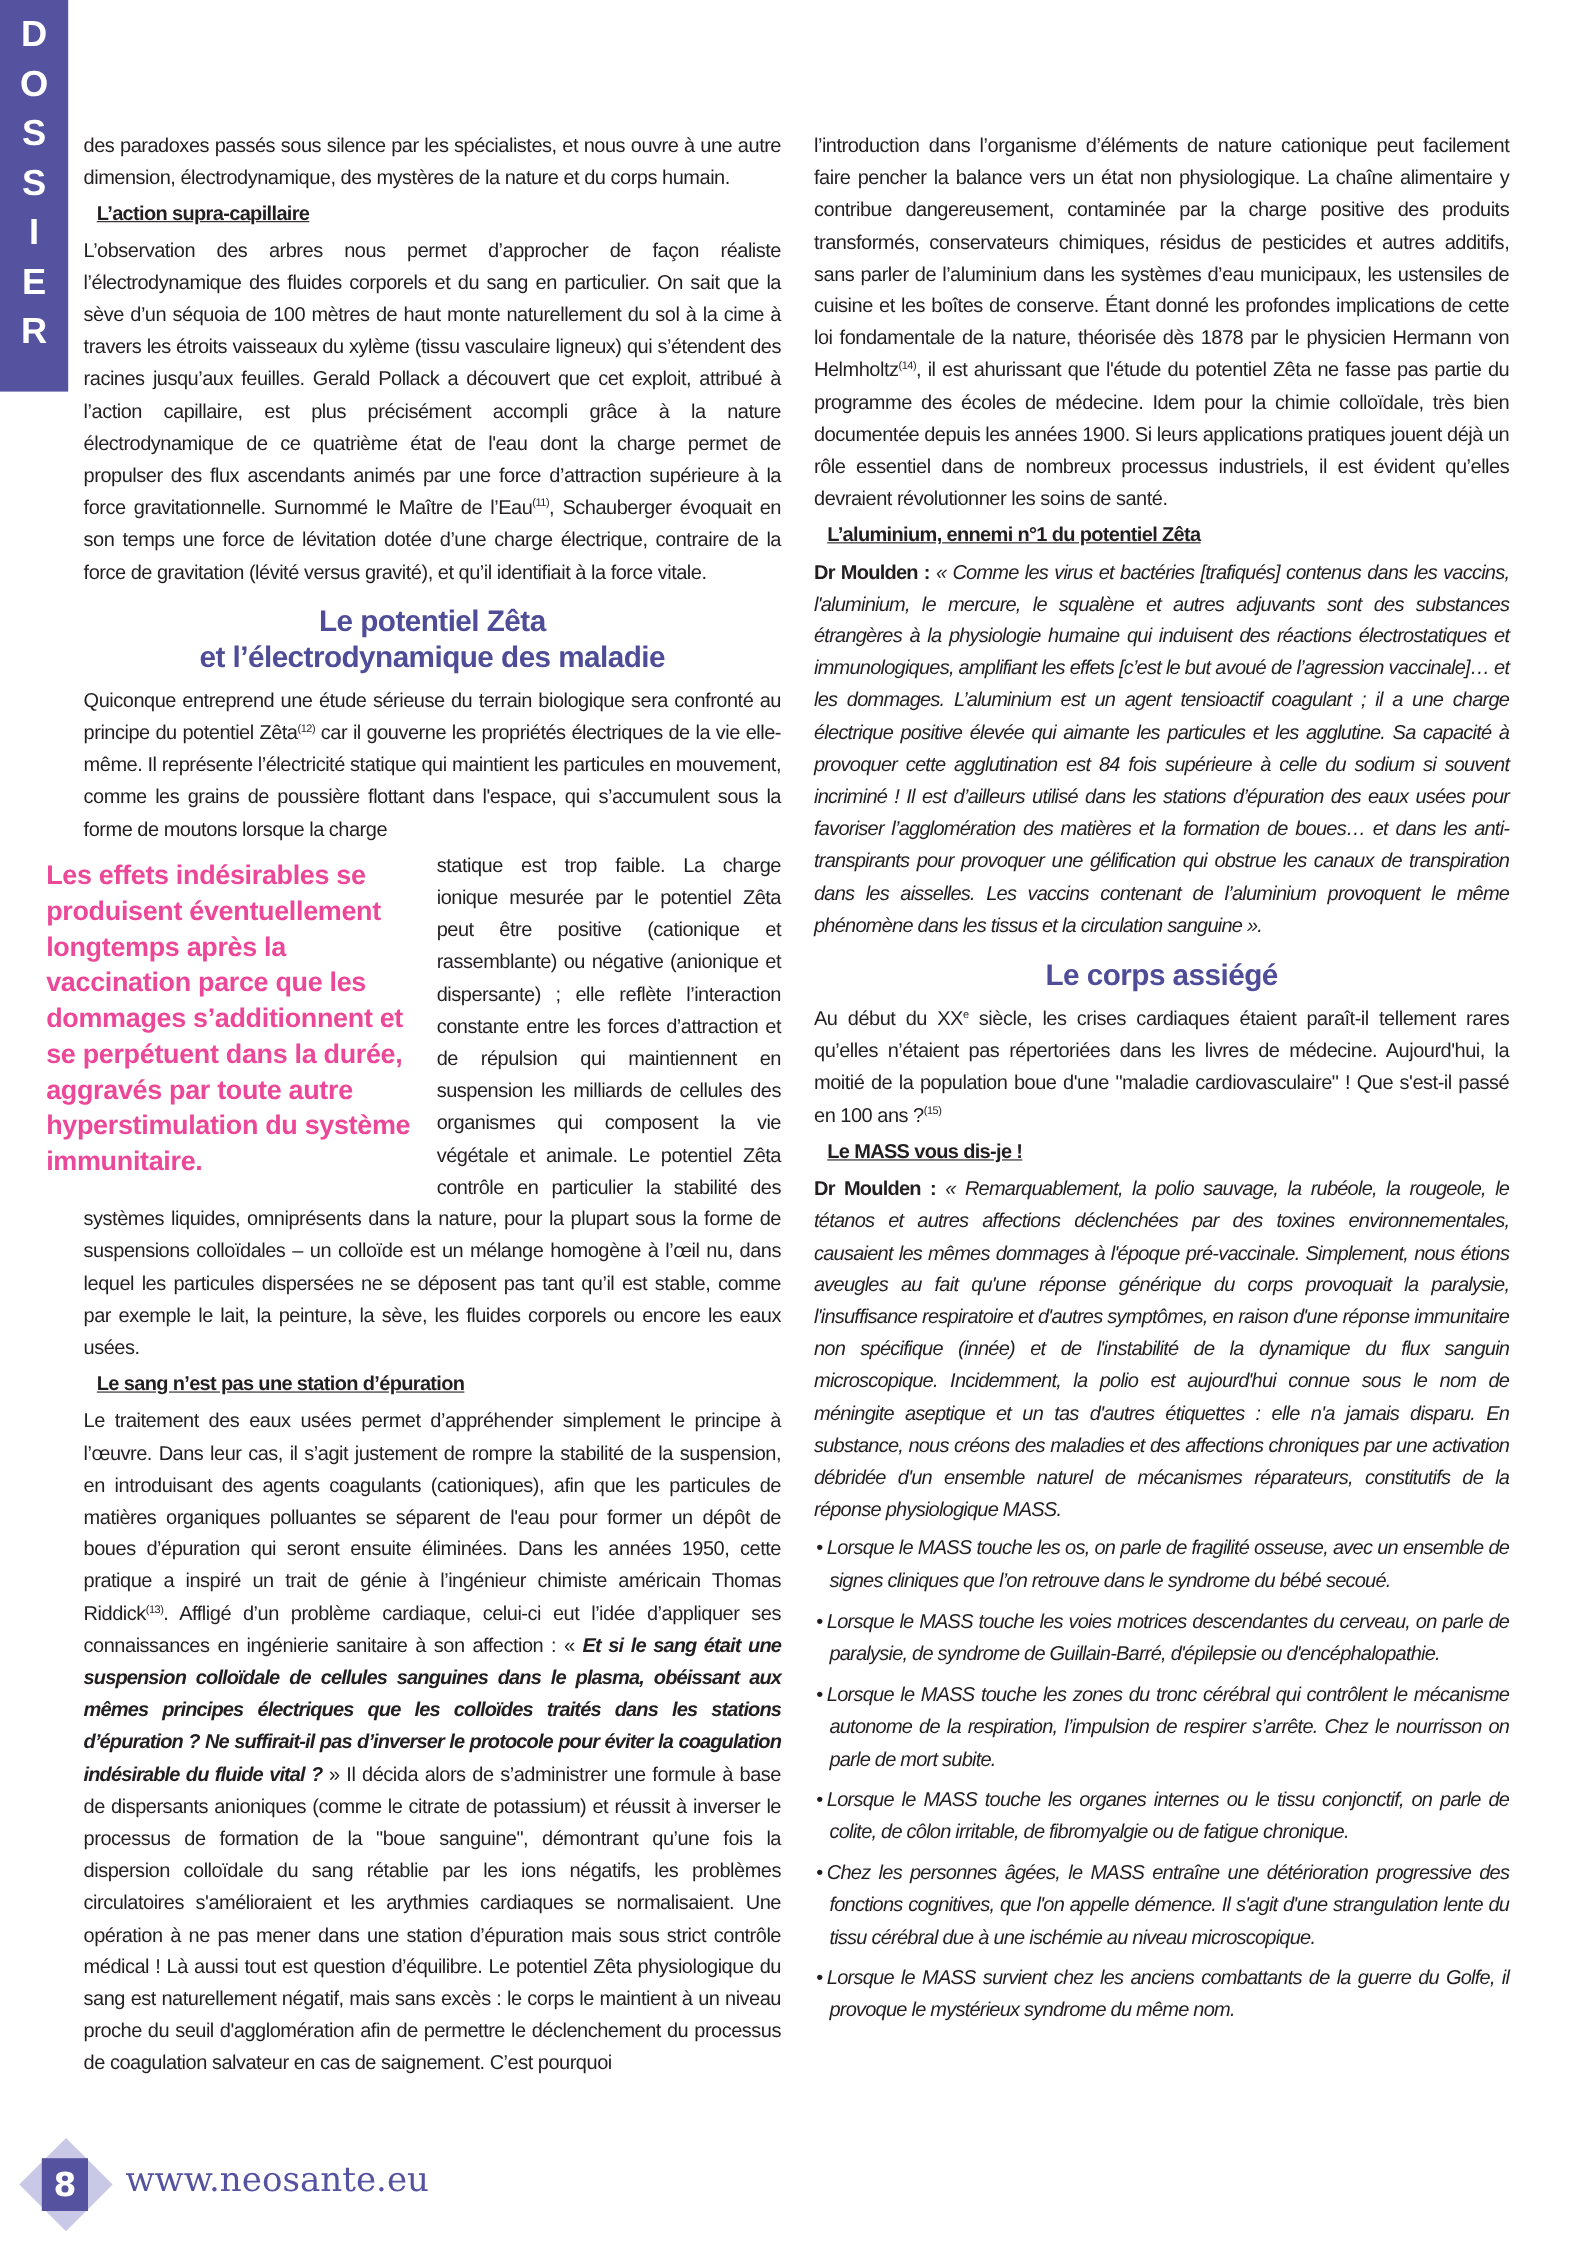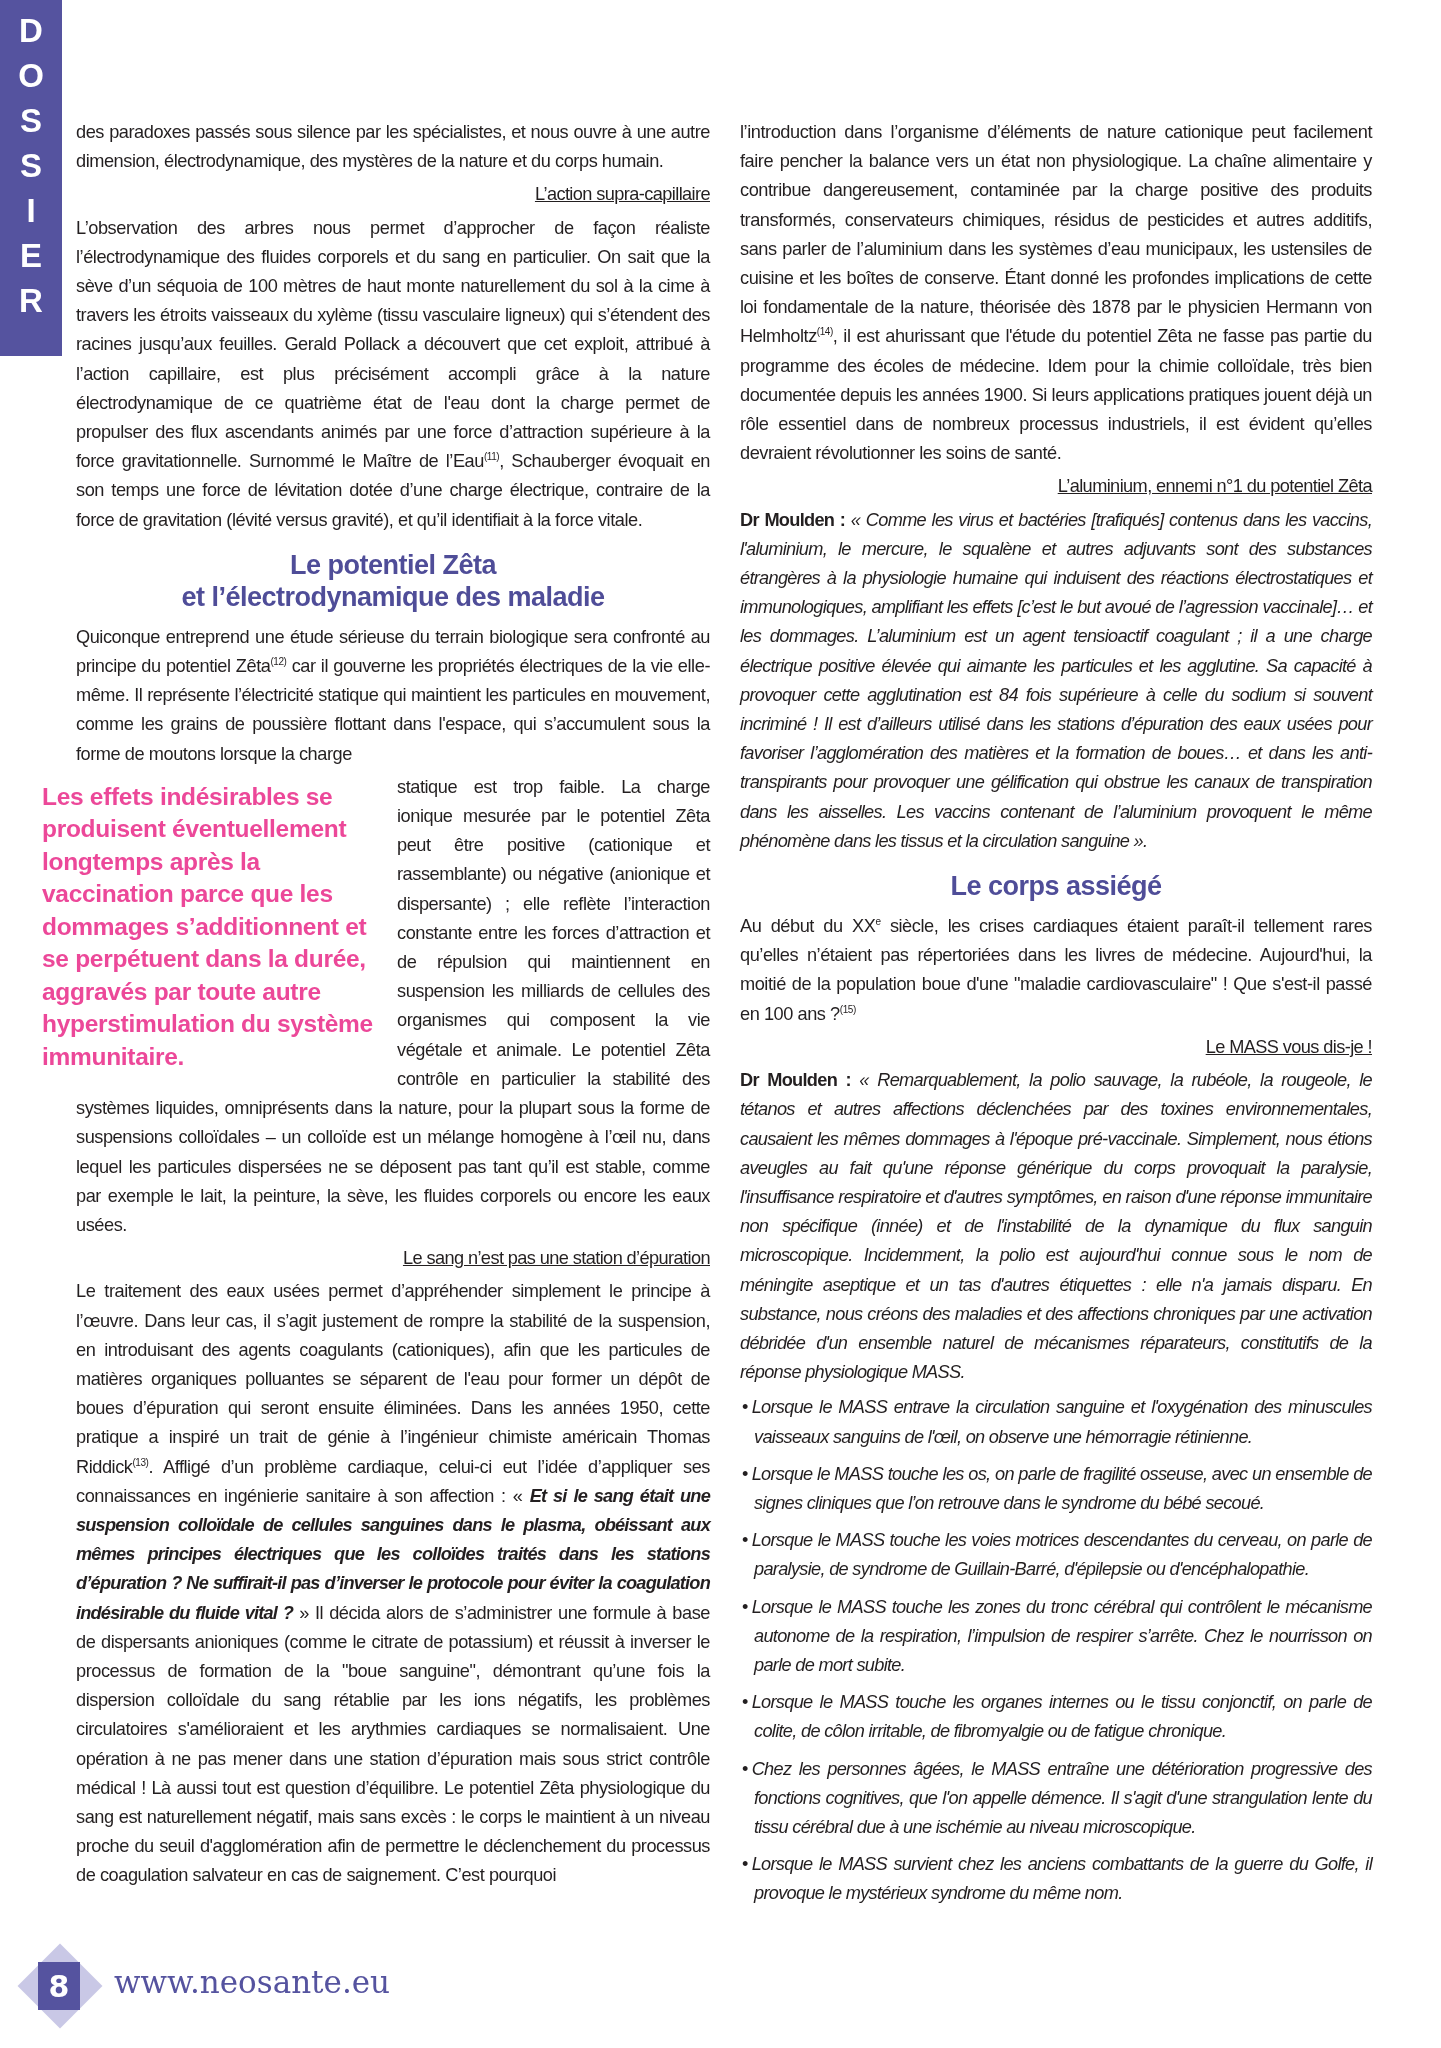--- a/index.html
+++ b/index.html
@@ -17,23 +17,22 @@
     font-size: 33px; line-height: 45px; height: 45px; display: block;
   }
   .col {
     position: absolute; top: 118px; font-family: "Liberation Sans", sans-serif;
     font-size: 18.2px; line-height: 29.2px; letter-spacing: -0.45px;
   }
   .col-left { left: 76px; width: 634px; }
   .col-right { left: 740px; width: 632px; }
   p { margin: 0 0 4px 0; text-align: justify; }
   .subhead {
-    font-weight: normal; text-decoration: underline; margin: 2px 0 4px 12px;
+    font-weight: bold; text-decoration: underline; margin: 2px 0 4px 12px;
     letter-spacing: -0.6px;
-    text-align: right;
   }
   .section-title {
     color: #4f4d98; font-weight: bold; font-size: 27px; line-height: 32px;
     text-align: center; margin: 14px 0 10px 0; letter-spacing: -0.5px;
   }
   .quote { font-style: italic; letter-spacing: -0.7px; }
   .bold-it { font-weight: bold; font-style: italic; letter-spacing: -0.8px; }
   .speaker { font-weight: bold; font-style: normal; }
   sup { font-size: 10px; line-height: 0; vertical-align: 7px; }
   .pullquote {
@@ -96,21 +95,20 @@
 
 <div class="col col-right">
   <p><span>l’introduction dans l’organisme d’éléments de nature cationique peut facilement faire pencher la balance vers un état non physiologique. La chaîne alimentaire y contribue dangereusement, contaminée par la charge positive des produits transformés, conservateurs chimiques, résidus de pesticides et autres additifs, sans parler de l’aluminium dans les systèmes d’eau municipaux, les ustensiles de cuisine et les boîtes de conserve. Étant donné les profondes implications de cette loi fondamentale de la nature, théorisée dès 1878 par le physicien Hermann von Helmholtz</span><sup>(14)</sup><span>, il est ahurissant que l'étude du potentiel Zêta ne fasse pas partie du programme des écoles de médecine. Idem pour la chimie colloïdale, très bien documentée depuis les années 1900. Si leurs applications pratiques jouent déjà un rôle essentiel dans de nombreux processus industriels, il est évident qu’elles devraient révolutionner les soins de santé.</span></p>
   <div class="subhead">L’aluminium, ennemi n°1 du potentiel Zêta</div>
   <p class="quote"><span class="speaker">Dr Moulden : </span><span>« Comme les virus et bactéries [trafiqués] contenus dans les vaccins, l'aluminium, le mercure, le squalène et autres adjuvants sont des substances étrangères à la physiologie humaine qui induisent des réactions électrostatiques et immunologiques, amplifiant les effets [c’est le but avoué de l’agression vaccinale]… et les dommages. L’aluminium est un agent tensioactif coagulant ; il a une charge électrique positive élevée qui aimante les particules et les agglutine. Sa capacité à provoquer cette agglutination est 84 fois supérieure à celle du sodium si souvent incriminé ! Il est d’ailleurs utilisé dans les stations d’épuration des eaux usées pour favoriser l’agglomération des matières et la formation de boues… et dans les anti-transpirants pour provoquer une gélification qui obstrue les canaux de transpiration dans les aisselles. Les vaccins contenant de l’aluminium provoquent le même phénomène dans les tissus et la circulation sanguine ».</span></p>
   <div class="section-title">Le corps assiégé</div>
   <p><span>Au début du XX</span><sup>e</sup><span> siècle, les crises cardiaques étaient paraît-il tellement rares qu’elles n’étaient pas répertoriées dans les livres de médecine. Aujourd'hui, la moitié de la population boue d'une "maladie cardiovasculaire" ! Que s'est-il passé en 100 ans ?</span><sup>(15)</sup></p>
   <div class="subhead">Le MASS vous dis-je !</div>
   <p class="quote"><span class="speaker">Dr Moulden : </span><span>« Remarquablement, la polio sauvage, la rubéole, la rougeole, le tétanos et autres affections déclenchées par des toxines environnementales, causaient les mêmes dommages à l'époque pré-vaccinale. Simplement, nous étions aveugles au fait qu'une réponse générique du corps provoquait la paralysie, l'insuffisance respiratoire et d'autres symptômes, en raison d'une réponse immunitaire non spécifique (innée) et de l'instabilité de la dynamique du flux sanguin microscopique. Incidemment, la polio est aujourd'hui connue sous le nom de méningite aseptique et un tas d'autres étiquettes : elle n'a jamais disparu.  En substance, nous créons des maladies et des affections chroniques par une activation débridée d'un ensemble naturel de mécanismes réparateurs, constitutifs de la réponse physiologique MASS.</span></p>
   <ul class="bullets">
-    <li>Lorsque le MASS entrave la circulation sanguine et l'oxygénation des minuscules vaisseaux sanguins de l'œil, on observe une hémorragie rétinienne.</li>
     <li>Lorsque le MASS touche les os, on parle de fragilité osseuse, avec un ensemble de signes cliniques que l’on retrouve dans le syndrome du bébé secoué.</li>
     <li>Lorsque le MASS touche les voies motrices descendantes du cerveau, on parle de paralysie, de syndrome de Guillain-Barré, d'épilepsie ou d'encéphalopathie.</li>
     <li>Lorsque le MASS touche les zones du tronc cérébral qui contrôlent le mécanisme autonome de la respiration, l’impulsion de respirer s’arrête. Chez le nourrisson on parle de mort subite.</li>
     <li>Lorsque le MASS touche les organes internes ou le tissu conjonctif, on parle de colite, de côlon irritable, de fibromyalgie ou de fatigue chronique.</li>
     <li>Chez les personnes âgées, le MASS entraîne une détérioration progressive des fonctions cognitives, que l'on appelle démence. Il s'agit d'une strangulation lente du tissu cérébral due à une ischémie au niveau microscopique.</li>
     <li>Lorsque le MASS survient chez les anciens combattants de la guerre du Golfe, il provoque le mystérieux syndrome du même nom.</li>
   </ul>
 </div>
 
 <div class="footer">

